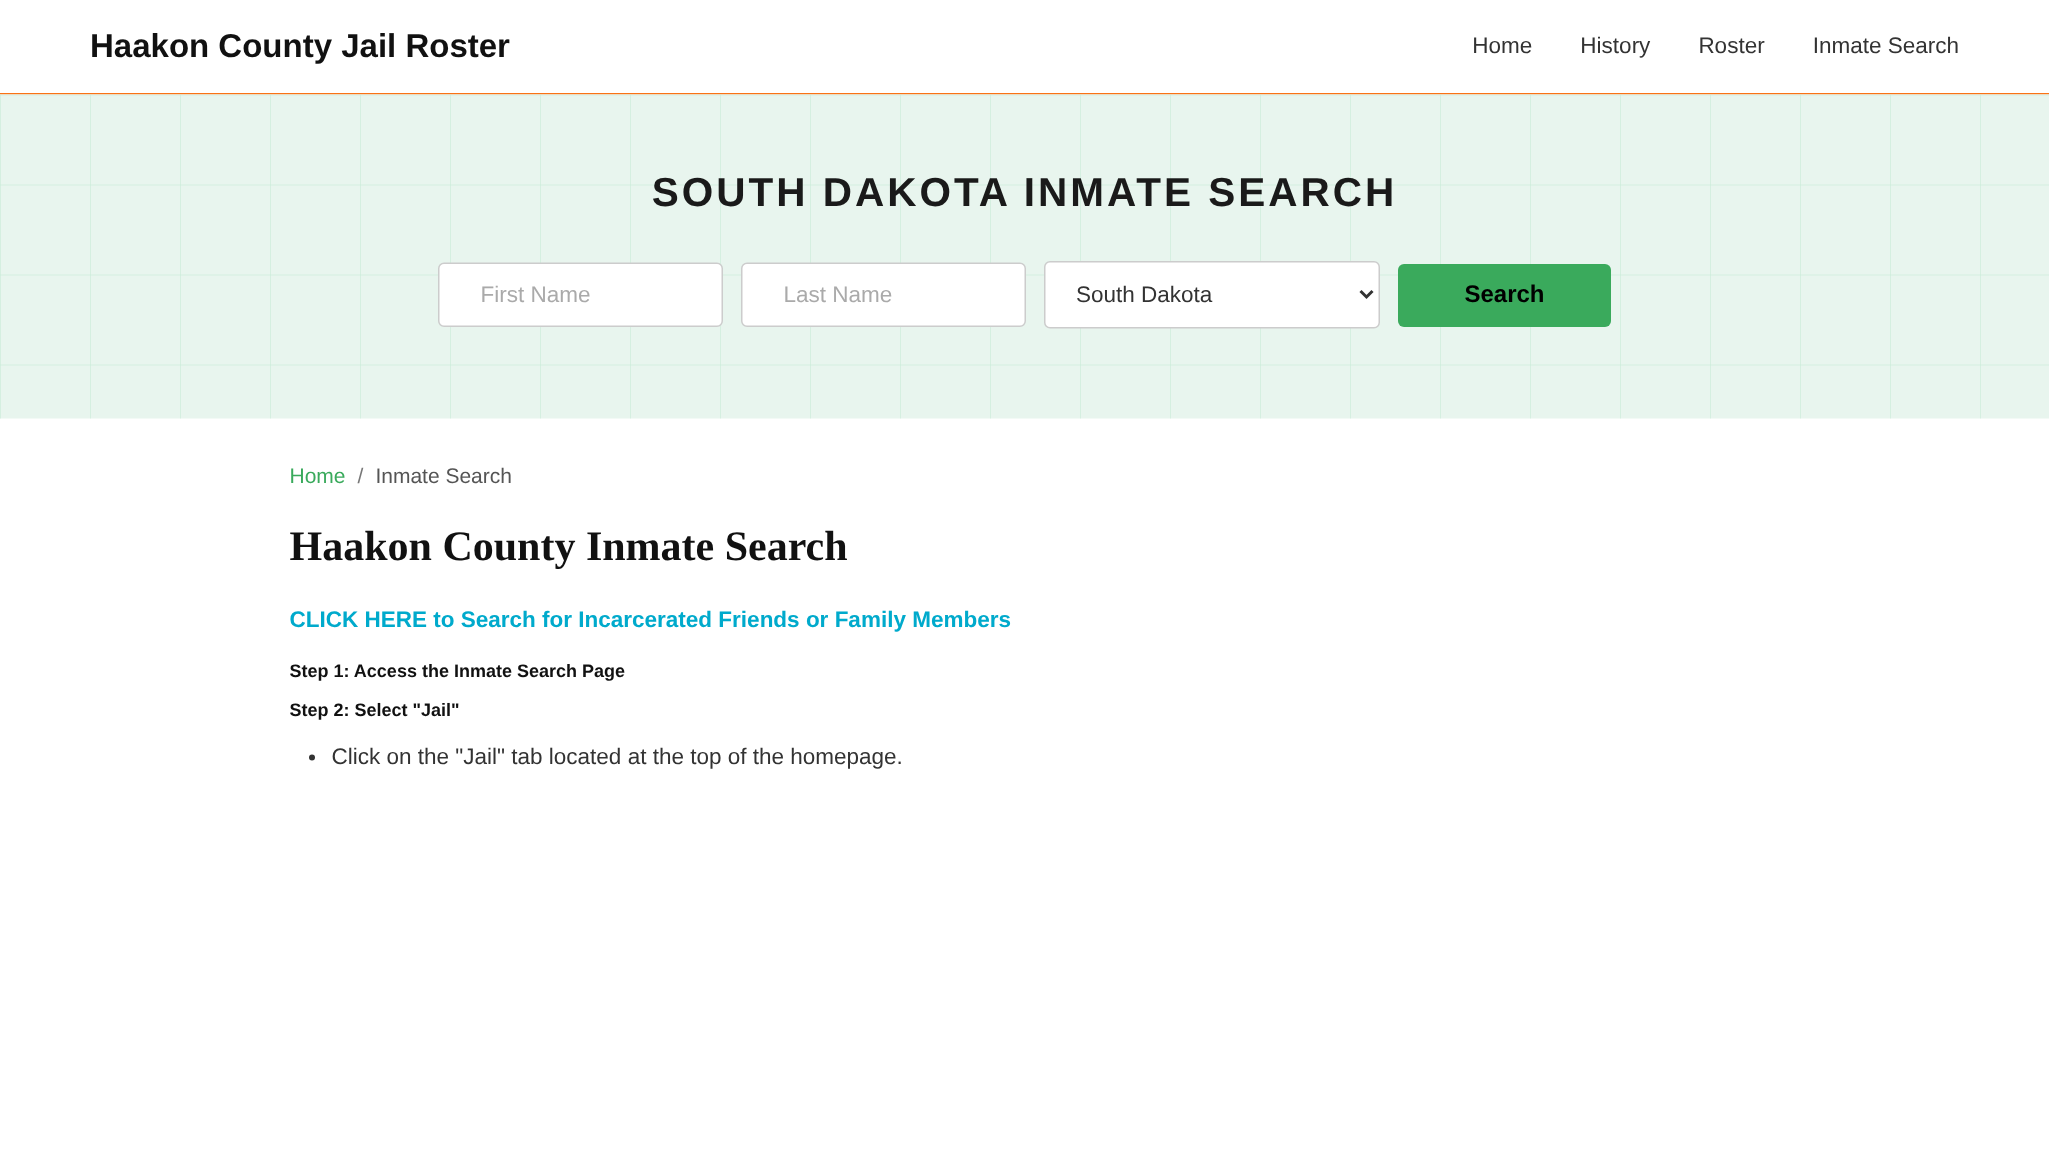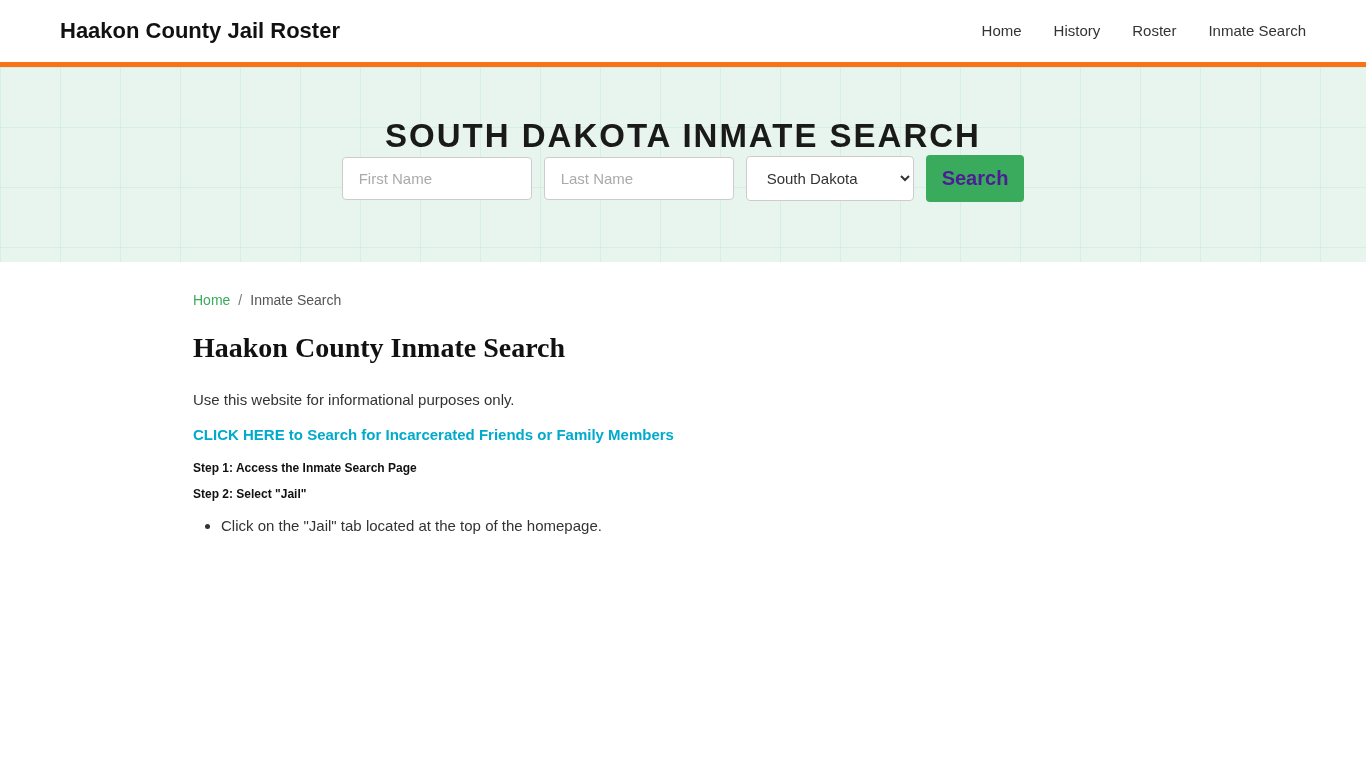--- a/index.html
+++ b/index.html
@@ -4,21 +4,21 @@
   <style>
     * { margin: 0; padding: 0; box-sizing: border-box; }
     body { font-family: Georgia, 'Times New Roman', serif; font-size: 16px; color: #222; background: #fff; }
 
     
     .header {
       display: flex;
       align-items: center;
       justify-content: space-between;
       padding: 18px 60px;
-      border-bottom: 5px solid #f97316;
+      border-bottom: 1px solid #f97316;
       background: #fff;
     }
     .site-title {
       font-size: 22px;
       font-weight: 900;
       color: #111;
       font-family: Arial, sans-serif;
     }
     .nav {
       display: flex;
@@ -37,62 +37,63 @@
       background-color: #e8f5ee;
       background-image:
         linear-gradient(rgba(200,235,215,0.6) 1px, transparent 1px),
         linear-gradient(90deg, rgba(200,235,215,0.6) 1px, transparent 1px);
       background-size: 60px 60px;
       padding: 50px 20px 60px;
       text-align: center;
     }
     .hero-title {
       font-family: Arial, sans-serif;
-      font-size: 33px;
+      font-size: 27px;
       font-weight: 900;
       color: #1a1a1a;
       letter-spacing: 2px;
       text-transform: uppercase;
+      margin-bottom: 30px;
     }
     .search-form {
       display: flex;
       align-items: center;
       justify-content: center;
       gap: 12px;
       flex-wrap: wrap;
     }
     .search-form input {
-      padding: 12px 16px;
+      padding: 12px 27px;
       border: 1px solid #ccc;
       border-radius: 4px;
       font-size: 15px;
       width: 190px;
       font-family: Arial, sans-serif;
       color: #999;
       background: #fff;
     }
     .search-form input::placeholder { color: #aaa; }
     .search-form select {
       padding: 12px 16px;
       border: 1px solid #ccc;
       border-radius: 4px;
       font-size: 15px;
-      width: 168px;
+      width: 224px;
       font-family: Arial, sans-serif;
       color: #333;
       background: #fff;
       appearance: auto;
     }
     .search-btn {
-      padding: 12px 16px;
+      padding: 12px 44px;
       background: #3aaa5c;
-      color: #4c1d95;
+      color: #000000;
       border: none;
       border-radius: 4px;
-      font-size: 20px;
+      font-size: 16px;
       font-family: Arial, sans-serif;
       font-weight: 600;
       cursor: pointer;
     }
 
     
     .main {
       max-width: 1100px;
       margin: 0 auto;
       padding: 30px 60px 60px;
@@ -189,21 +190,20 @@
   <nav class="breadcrumb">
     <a href="#">Home</a>
     <span class="sep">/</span>
     <span>Inmate Search</span>
   </nav>
 
   
   <h1 class="page-heading">Haakon County Inmate Search</h1>
 
   
-  <p class="body-text">Use this website for informational purposes only.</p>
 
   
   <a href="#" class="click-link">CLICK HERE to Search for Incarcerated Friends or Family Members</a>
 
   
   <p class="step-heading">Step 1: Access the Inmate Search Page</p>
 
   
   <p class="step-heading">Step 2: Select "Jail"</p>
 

